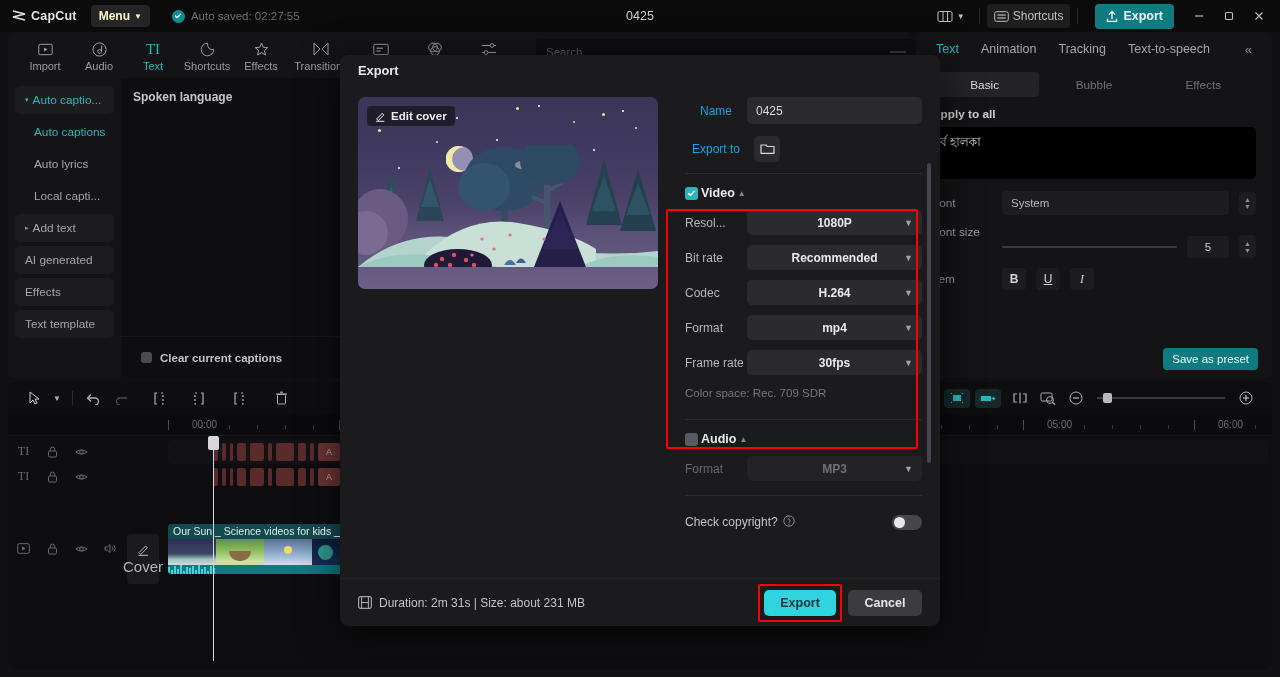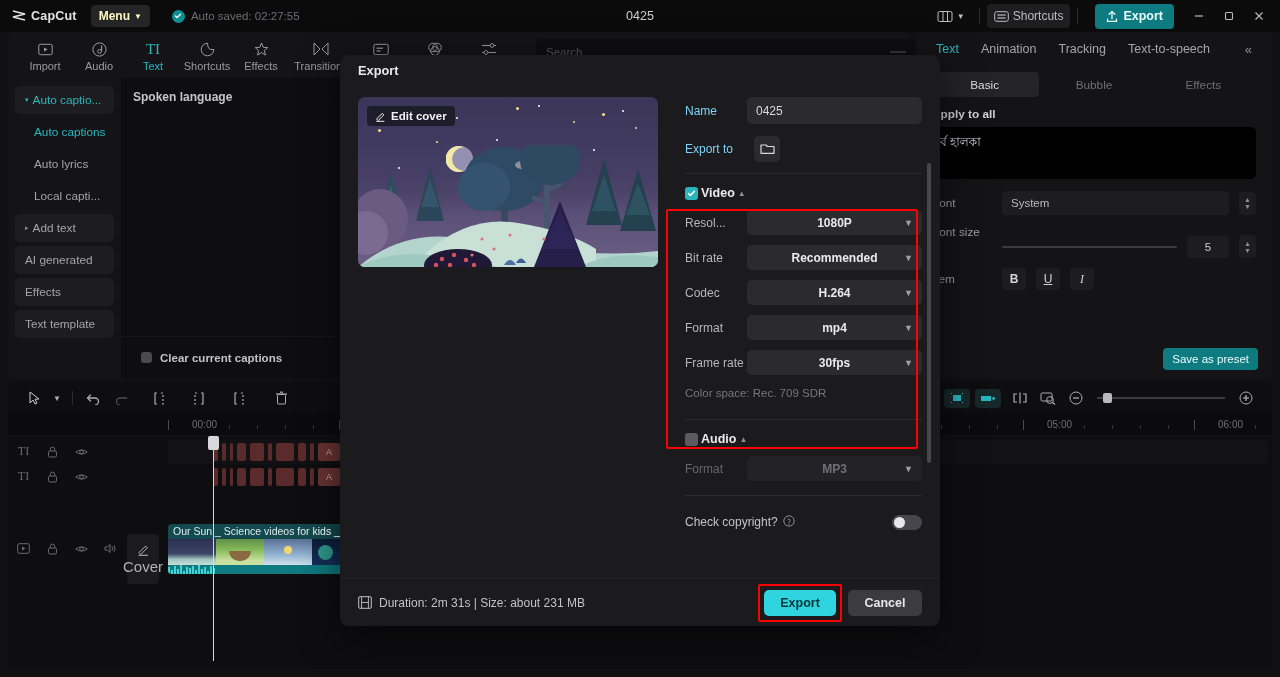--- a/index.html
+++ b/index.html
@@ -160,32 +160,32 @@
   .ph-handle { position:absolute; width:11px;height:14px;background:#d8d8dc;border-radius:2px;left:-5px;top:0;}
   .dialog {
     position:absolute; left: 340px; top: 55px; width: 600px; height: 571px;
     background: #1b1b1e; border-radius: 8px; box-shadow: 0 10px 40px rgba(0,0,0,.6);
     display:flex; flex-direction:column;
   }
   .dlg-title { height: 30px; display:flex; align-items:center; padding: 0 18px; font-size: 12.8px; font-weight:600; color:#eaeaee; }
   .dlg-body { flex:1; display:flex; padding: 12px 18px 0 18px; position:relative; }
   .cover-wrap { width: 300px; }
   .cover-img {
-    width: 300px; height: 170px; border-radius: 7px; position:relative; overflow:hidden;
+    width: 300px; height: 192px; border-radius: 7px; position:relative; overflow:hidden;
     background: linear-gradient(#3b3559 0%, #433c63 38%, #4b4268 55%, #5b5078 70%, #6d5f86 100%);
   }
   .edit-cover {
     position:absolute; left: 9px; top: 9px; height: 20px; background: rgba(20,20,24,.72);
     border-radius: 4px; padding: 0 8px; display:flex;align-items:center;gap:5px;
     font-size: 11.5px; color:#f0f0f4; font-weight:600; cursor:pointer; z-index:5;
   }
   .star { position:absolute; border-radius:50%; }
   .form { flex:1; padding-left: 27px; position:relative; }
   .frow { display:flex; align-items:center; height: 27px; margin-bottom: 11px; }
-  .frow .flbl { width: 62px; font-size: 12px; color: #7dd3fc; }
+  .frow .flbl { width: 62px; font-size: 12px; color: #0ea5e9; text-align: center; }
   .finput {
     flex:1; height: 27px; background: #2b2b2f; border-radius: 5px; display:flex; align-items:center;
     padding: 0 9px; font-size: 12px; color:#dadade;
   }
   .folder-btn { width: 26px; height: 26px; background:#2b2b2f; border-radius:5px; margin-left:7px; display:flex;align-items:center;justify-content:center;cursor:pointer;}
   .divider { height:1px; background:#2c2c30; margin: 6px 0 0 0; }
   .sec-head { display:flex; align-items:center; gap:3px; padding: 12px 0 10px 0; }
   .cb { width:13px;height:13px;border-radius:3px;display:flex;align-items:center;justify-content:center;cursor:pointer;}
   .cb.on { background:#2ab5bd; }
   .cb.off { background:#5a5a60; }

